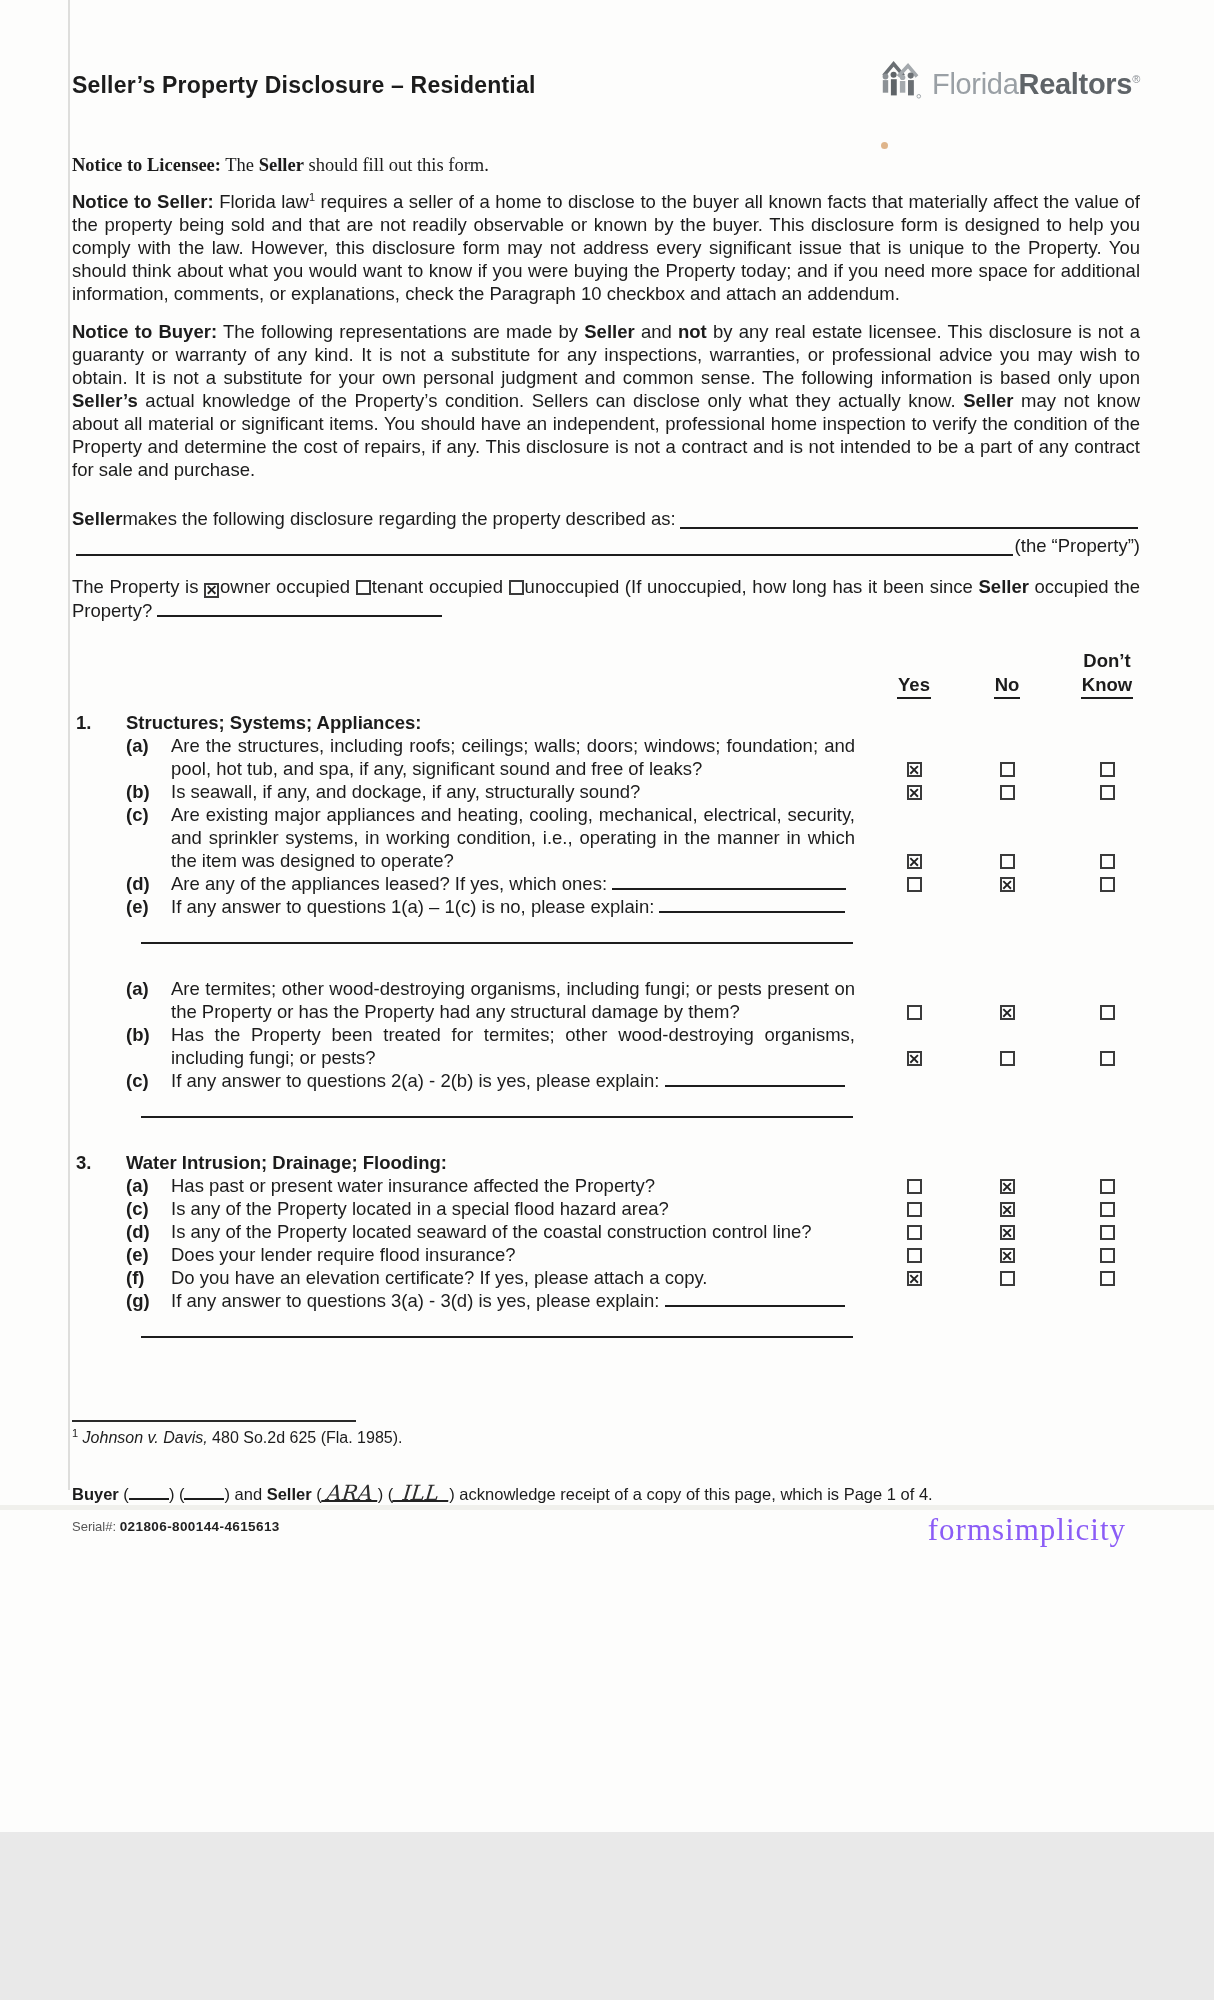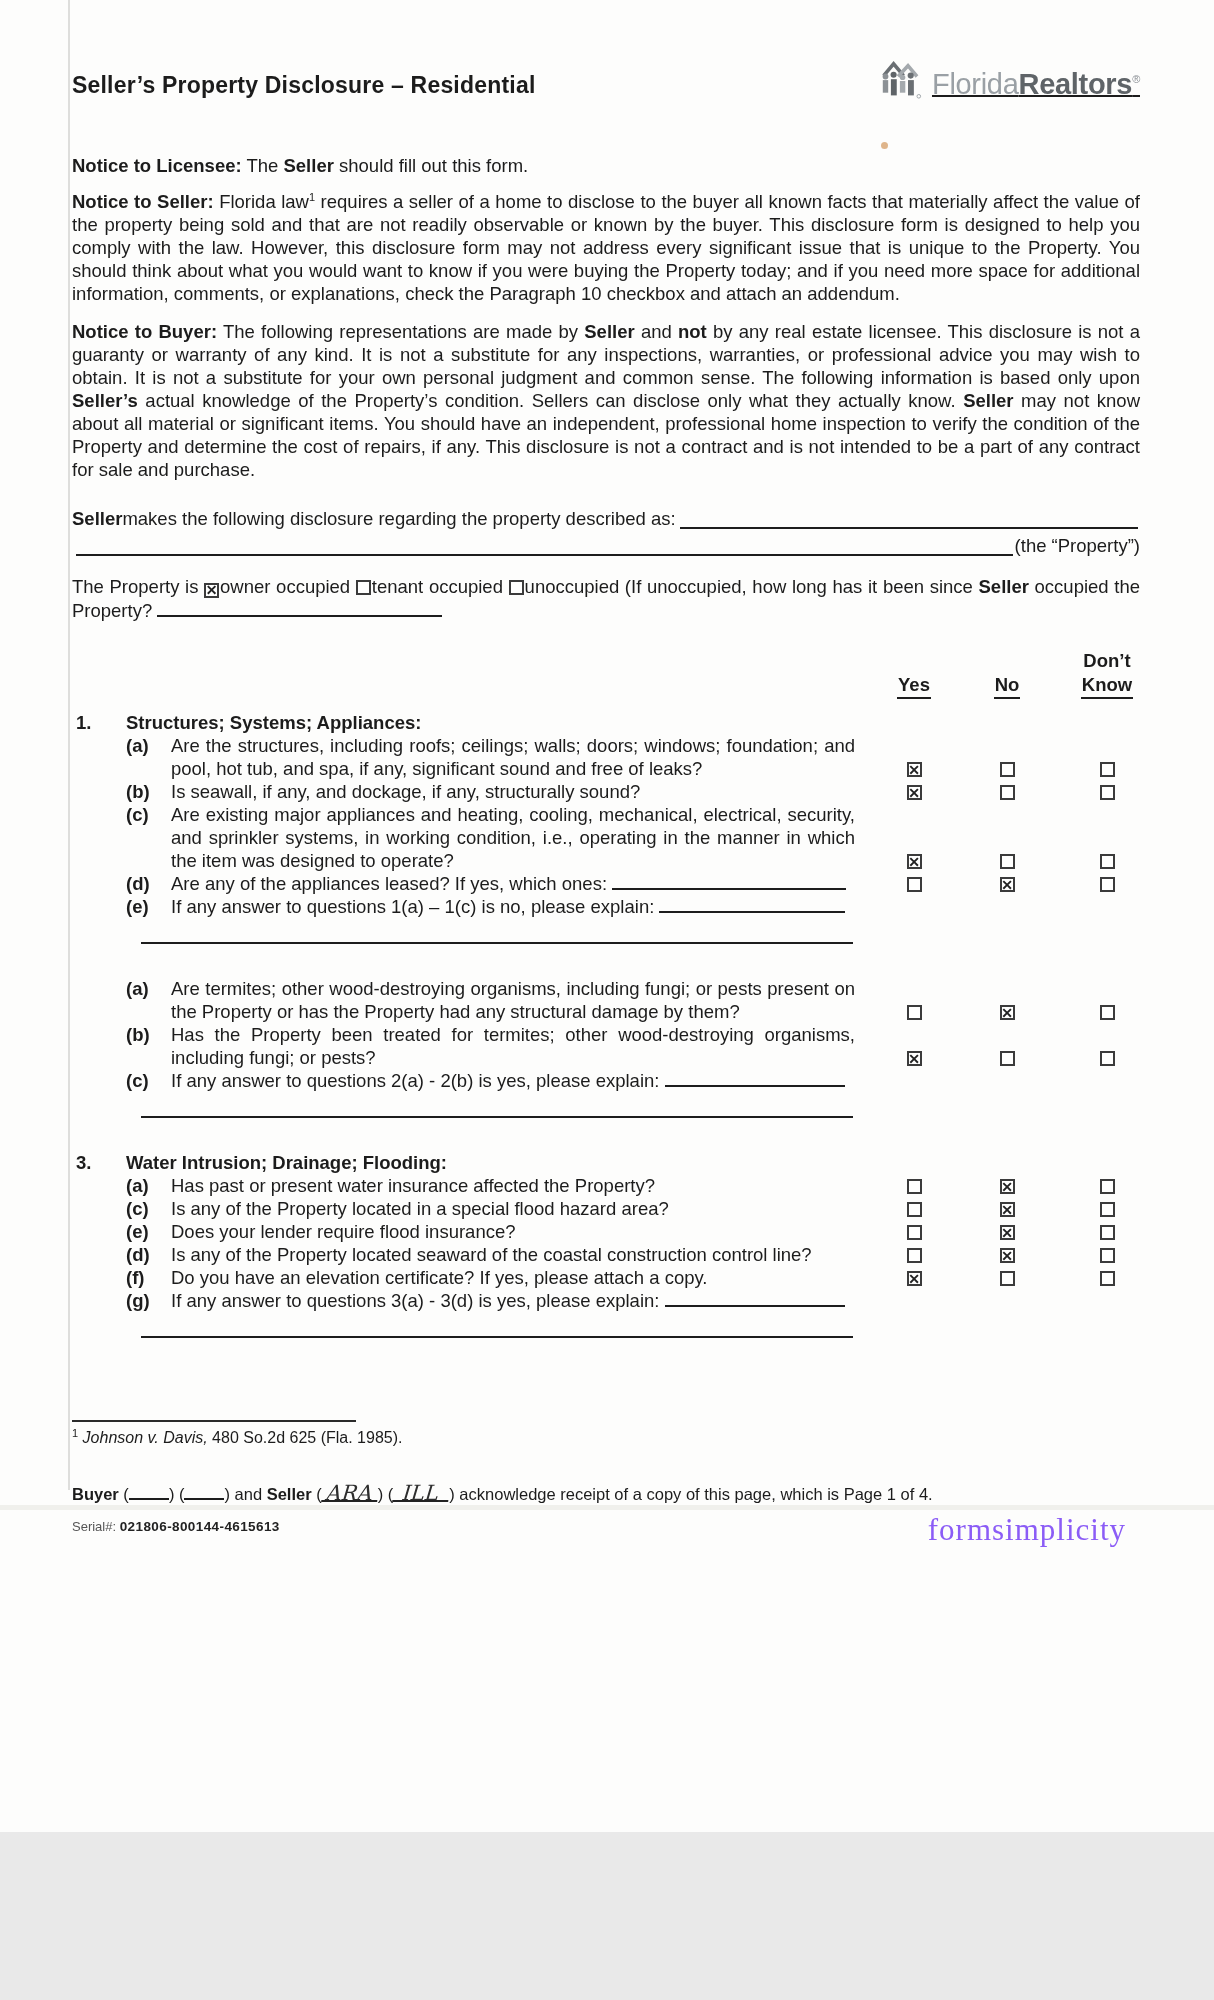--- a/index.html
+++ b/index.html
@@ -14,29 +14,29 @@
     font-size:18.5px;line-height:23px;
   }
   .content{position:relative;padding:70px 74px 0 72px;width:1068px;}
   .b{font-weight:bold;}
   .i{font-style:italic;}
   .sup{vertical-align:super;font-size:11px;line-height:0;}
   .sc{font-variant:small-caps;}
   
   .hdr{display:flex;justify-content:space-between;align-items:flex-start;}
   .title{font-size:23px;font-weight:bold;line-height:30px;letter-spacing:.2px;}
-  .logo{display:flex;align-items:center;margin-top:-14px;text-decoration:underline;}
+  .logo{display:flex;align-items:center;margin-top:-14px;}
   .logo svg{display:block;margin-right:6px;}
   .logo-text{font-size:29px;line-height:30px;letter-spacing:-.3px;}
   .logo-first{color:#9aa0a5;font-weight:400;}
   .logo-second{color:#5f6468;font-weight:700;}
   .logo-reg{font-size:11px;color:#8a8f94;vertical-align:super;}
   
   .para{text-align:justify;margin:0;}
-  .p-licensee{margin-top:48px;}
+  .p-licensee{margin-top:48px;font-family:Liberation Serif, serif;}
   .p-seller{margin-top:13px;}
   .p-buyer{margin-top:15px;}
   
   .fill{flex:1 1 auto;border-bottom:2px solid #1d1d1d;margin:0 2px 3px 4px;min-width:40px;}
   .blank{display:inline-block;border-bottom:2px solid #1d1d1d;height:14px;vertical-align:baseline;}
   .flexline{display:flex;align-items:flex-end;}
   .disclosure{margin-top:24px;line-height:27px;}
   .occupancy{margin-top:16px;line-height:24px;text-align:justify;}
   
   .cb{width:15px;height:15px;border:2px solid #3b3b3b;display:inline-flex;align-items:center;justify-content:center;background:#fffffe;box-sizing:border-box;}
@@ -339,38 +339,38 @@
                   <span class="cb checked"></span>
                 </span>
       <span class="acell ac3">
                   <span class="cb"></span>
                 </span>
     </div>
   </div>
 
   <div class="qrow">
     <div class="qtext">
+      <span class="qletter">(d)</span><span class="qbody">Is any of the Property located seaward of the coastal construction control line? </span>
+    </div>
+    <div class="answers">
+      <span class="acell ac1">
+                  <span class="cb"></span>
+                </span>
+      <span class="acell ac2">
+                  <span class="cb checked"></span>
+                </span>
+      <span class="acell ac3">
+                  <span class="cb"></span>
+                </span>
+    </div>
+  </div>
+
+  <div class="qrow">
+    <div class="qtext">
       <span class="qletter">(e)</span><span class="qbody">Does your lender require flood insurance? </span>
-    </div>
-    <div class="answers">
-      <span class="acell ac1">
-                  <span class="cb"></span>
-                </span>
-      <span class="acell ac2">
-                  <span class="cb checked"></span>
-                </span>
-      <span class="acell ac3">
-                  <span class="cb"></span>
-                </span>
-    </div>
-  </div>
-
-  <div class="qrow">
-    <div class="qtext">
-      <span class="qletter">(d)</span><span class="qbody">Is any of the Property located seaward of the coastal construction control line? </span>
     </div>
     <div class="answers">
       <span class="acell ac1">
                   <span class="cb"></span>
                 </span>
       <span class="acell ac2">
                   <span class="cb checked"></span>
                 </span>
       <span class="acell ac3">
                   <span class="cb"></span>

